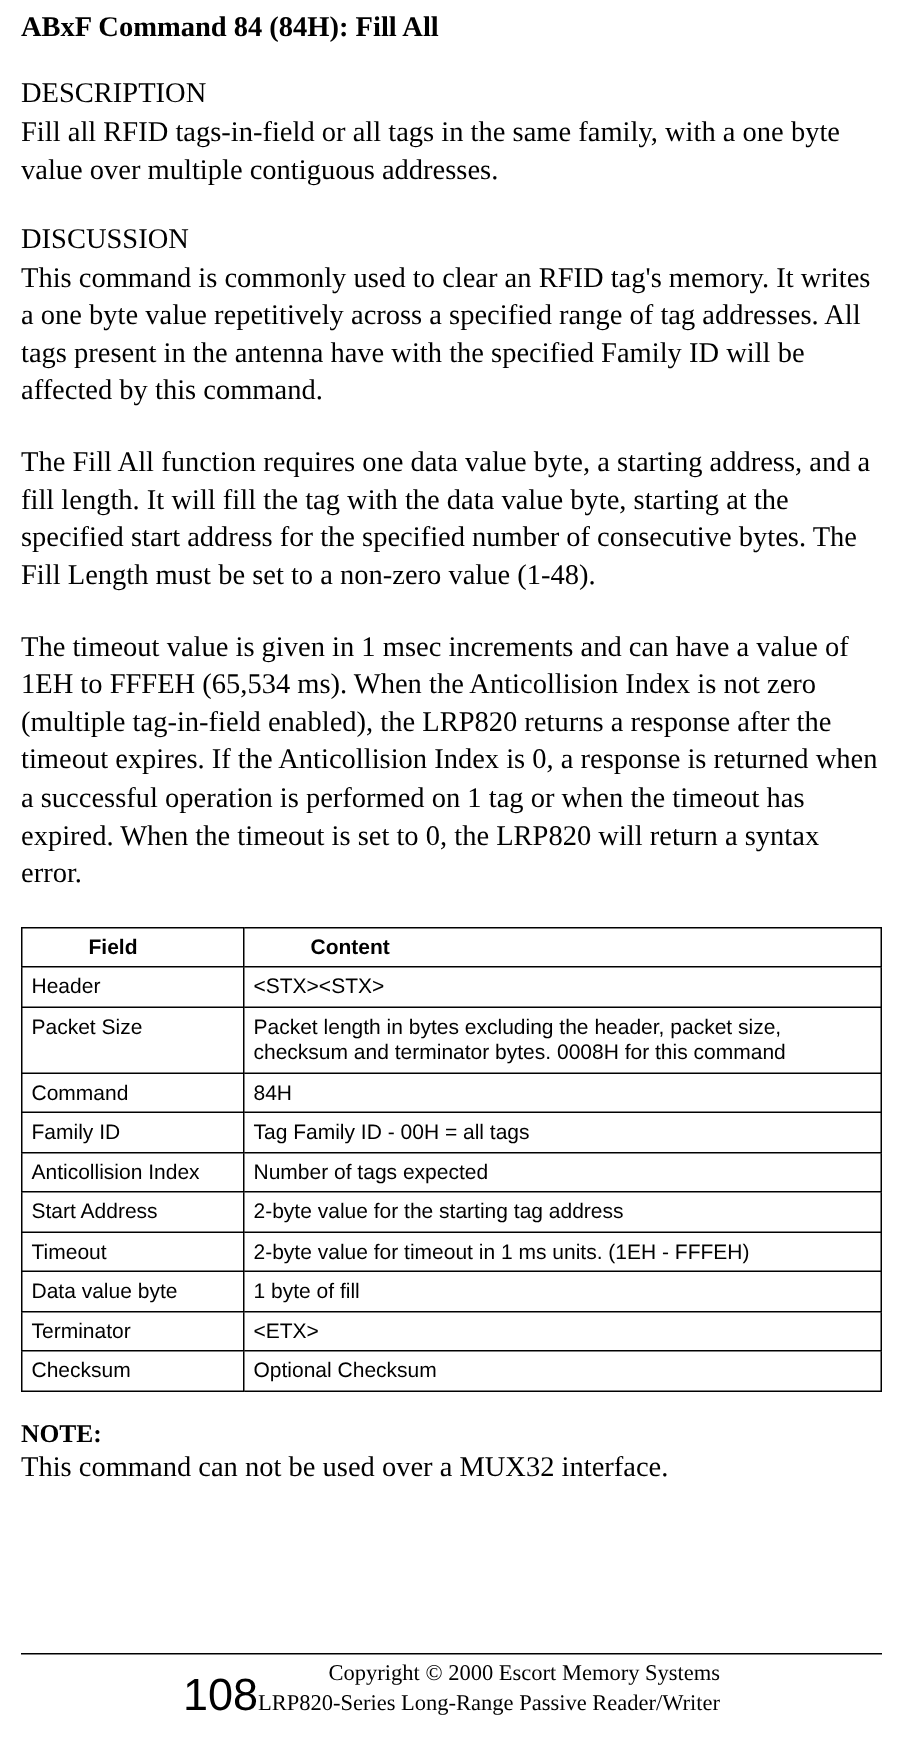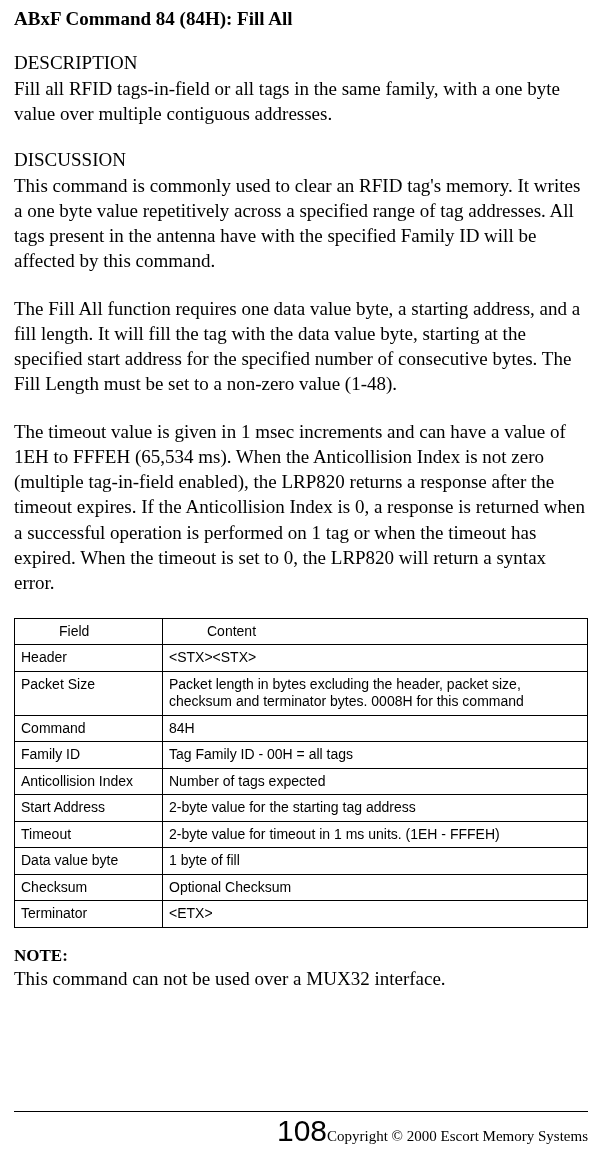--- a/index.html
+++ b/index.html
@@ -34,21 +34,21 @@
     margin-bottom: 18px;
   }
   table.fields th, table.fields td {
     border: 1px solid #000;
     padding: 4px 6px 4px 6px;
     text-align: left;
     vertical-align: top;
     line-height: 1.25;
   }
   table.fields th {
-    font-weight: normal;
+    font-weight: bold;
     padding-left: 44px;
   }
   table.fields .col-field { width: 148px; }
   .note-heading {
     font-size: 17px;
     font-weight: bold;
     margin-bottom: 2px;
     font-family: Liberation Serif, serif;
   }
   .note-text {
@@ -61,21 +61,21 @@
     right: 14px;
     bottom: 16px;
   }
   .footer-rule {
     border-top: 1px solid #000;
     margin-bottom: 4px;
   }
   .footer-row {
     display: flex;
     align-items: flex-end;
-    justify-content: flex-end;
+    justify-content: center;
   }
   .page-number {
     font-family: Arial, Helvetica, sans-serif;
     font-size: 30px;
     font-weight: normal;
     line-height: 1;
   }
   .footer-text {
     font-family: Liberation Serif, serif;
     font-size: 15px;
@@ -130,34 +130,35 @@
       </tr>
       <tr>
         <td class="col-field">Timeout</td>
         <td>2-byte value for timeout in 1 ms units. (1EH - FFFEH)</td>
       </tr>
       <tr>
         <td class="col-field">Data value byte</td>
         <td>1 byte of fill</td>
       </tr>
       <tr>
+        <td class="col-field">Terminator</td>
+        <td>&lt;ETX&gt;</td>
+      </tr>
+      <tr>
         <td class="col-field">Checksum</td>
         <td>Optional Checksum</td>
-      </tr>
-      <tr>
-        <td class="col-field">Terminator</td>
-        <td>&lt;ETX&gt;</td>
       </tr>
     </tbody>
 </table>
 
 <div class="note-heading">NOTE:</div>
 <div class="note-text">This command can not be used over a MUX32 interface.</div>
 
 <div class="footer-wrap">
   <div class="footer-rule"></div>
   <div class="footer-row">
     <div class="page-number">108</div>
     <div class="footer-text">
       <div>Copyright © 2000 Escort Memory Systems</div>
+      <div>LRP820-Series Long-Range Passive Reader/Writer</div>
     </div>
   </div>
 </div>
 
 </body></html>

